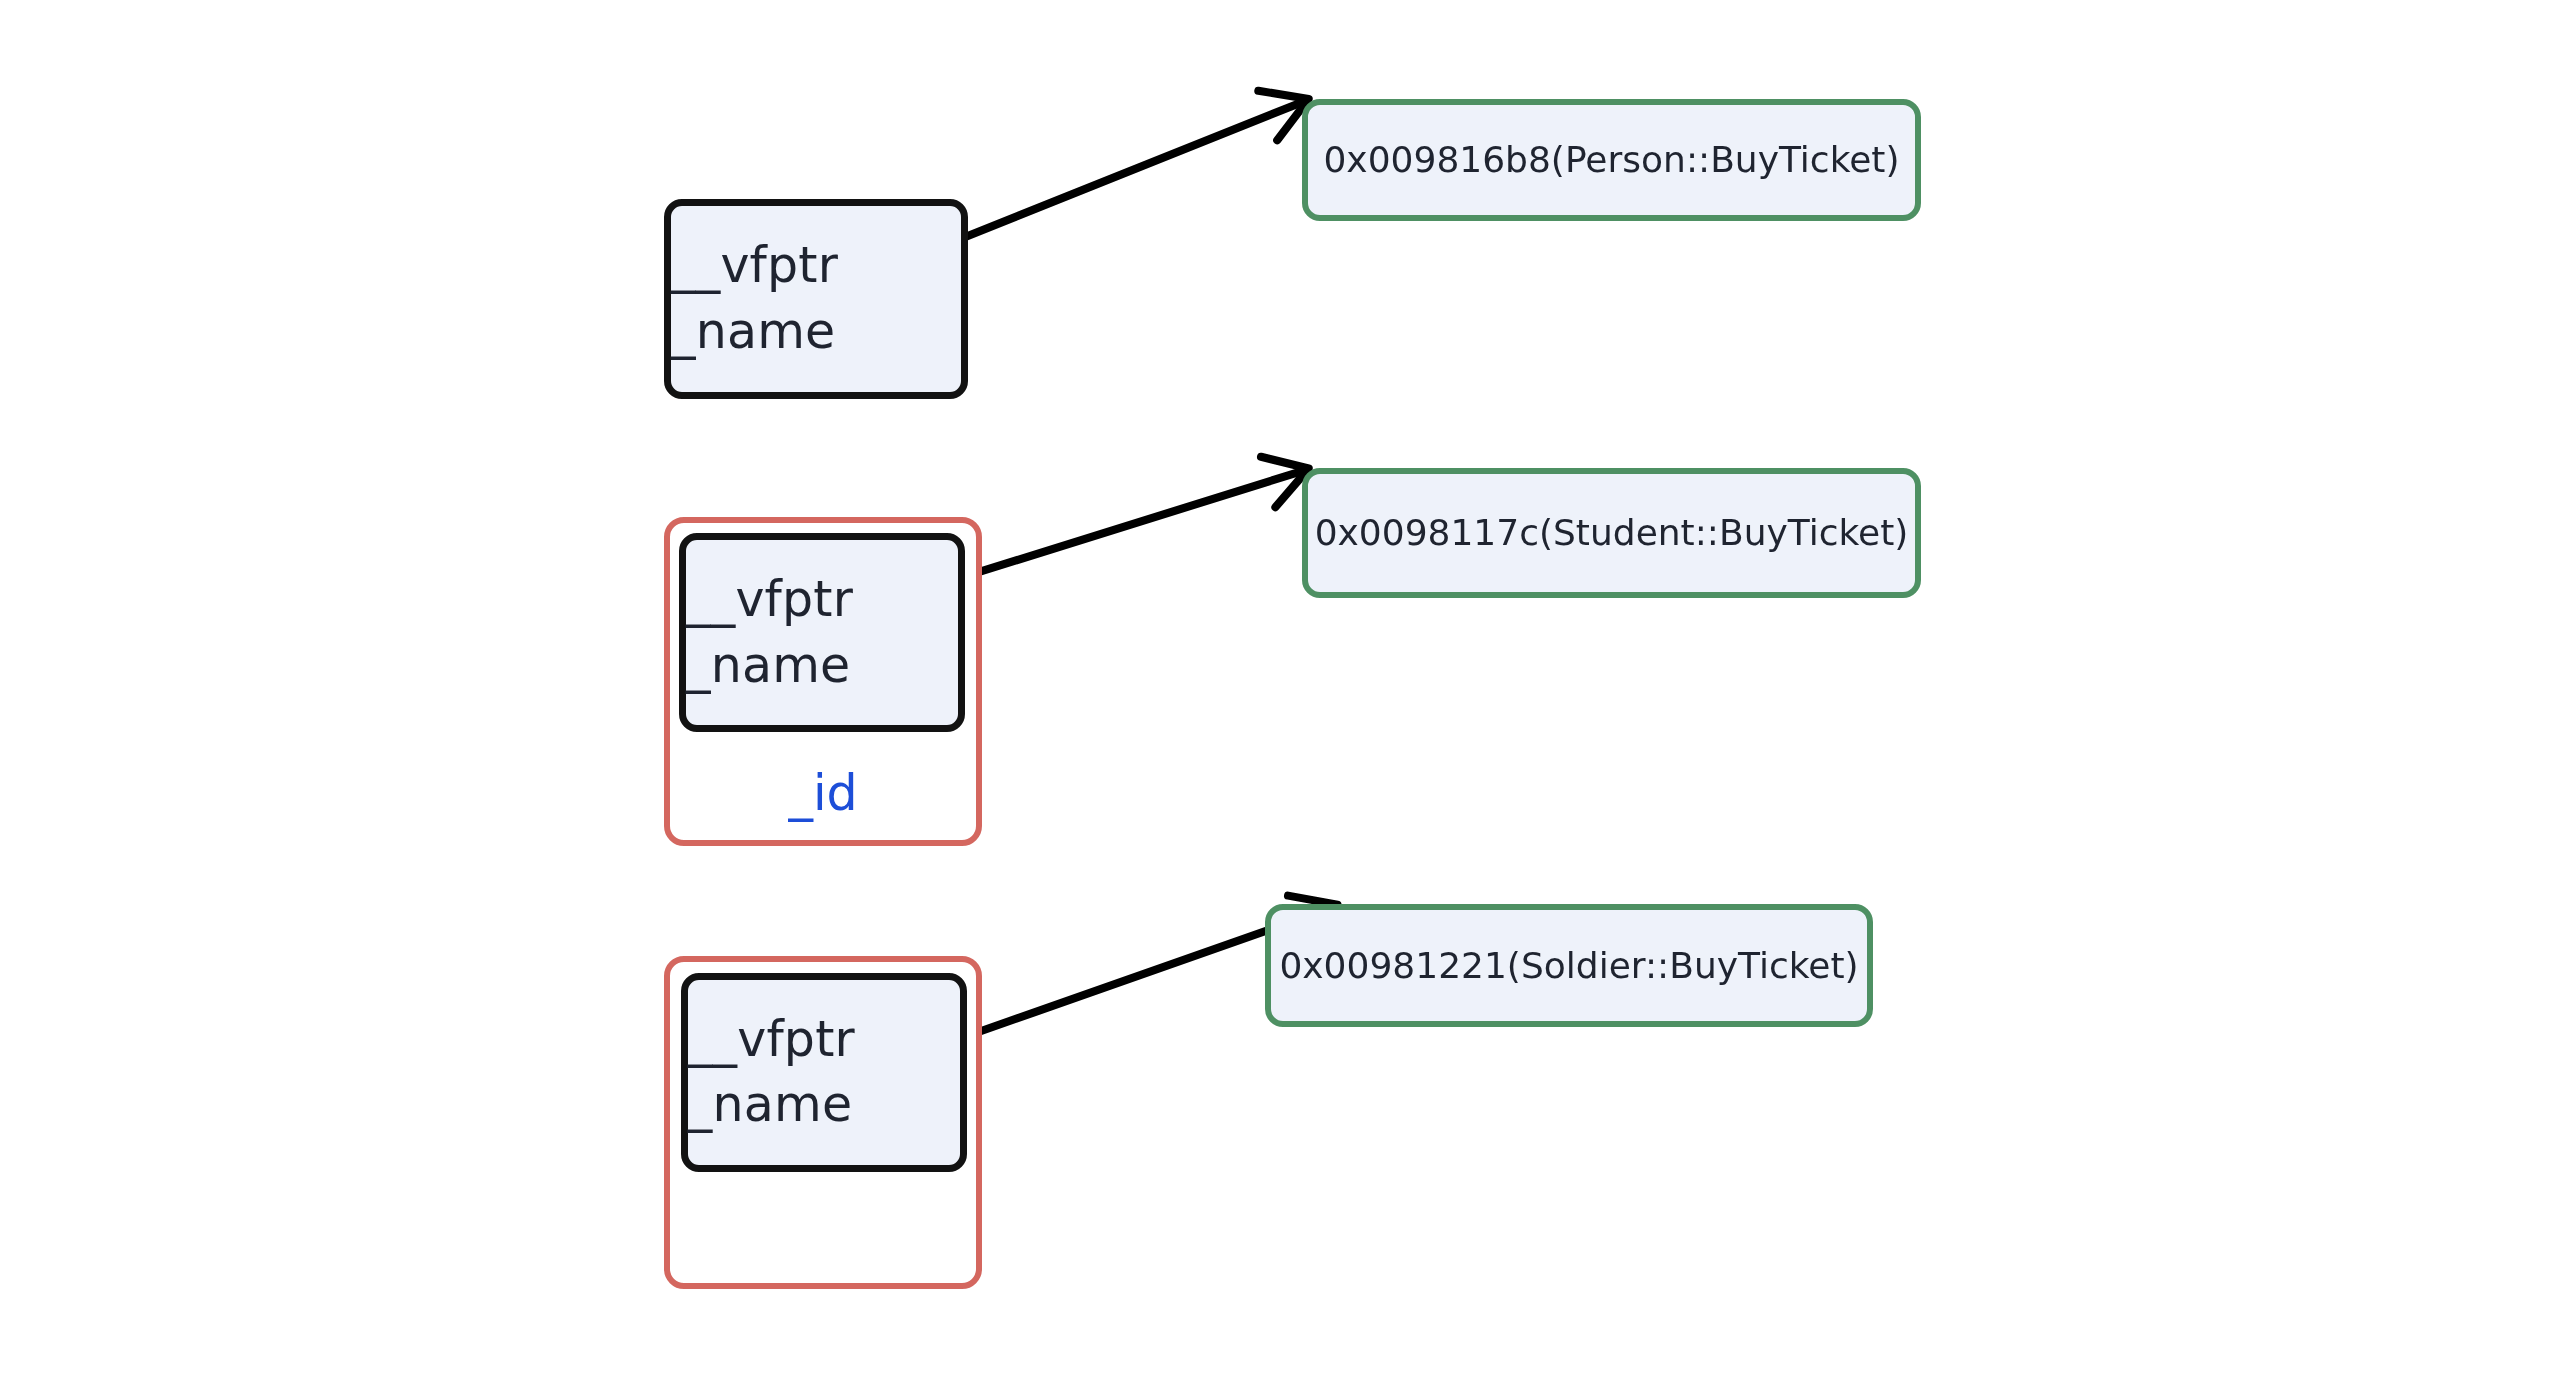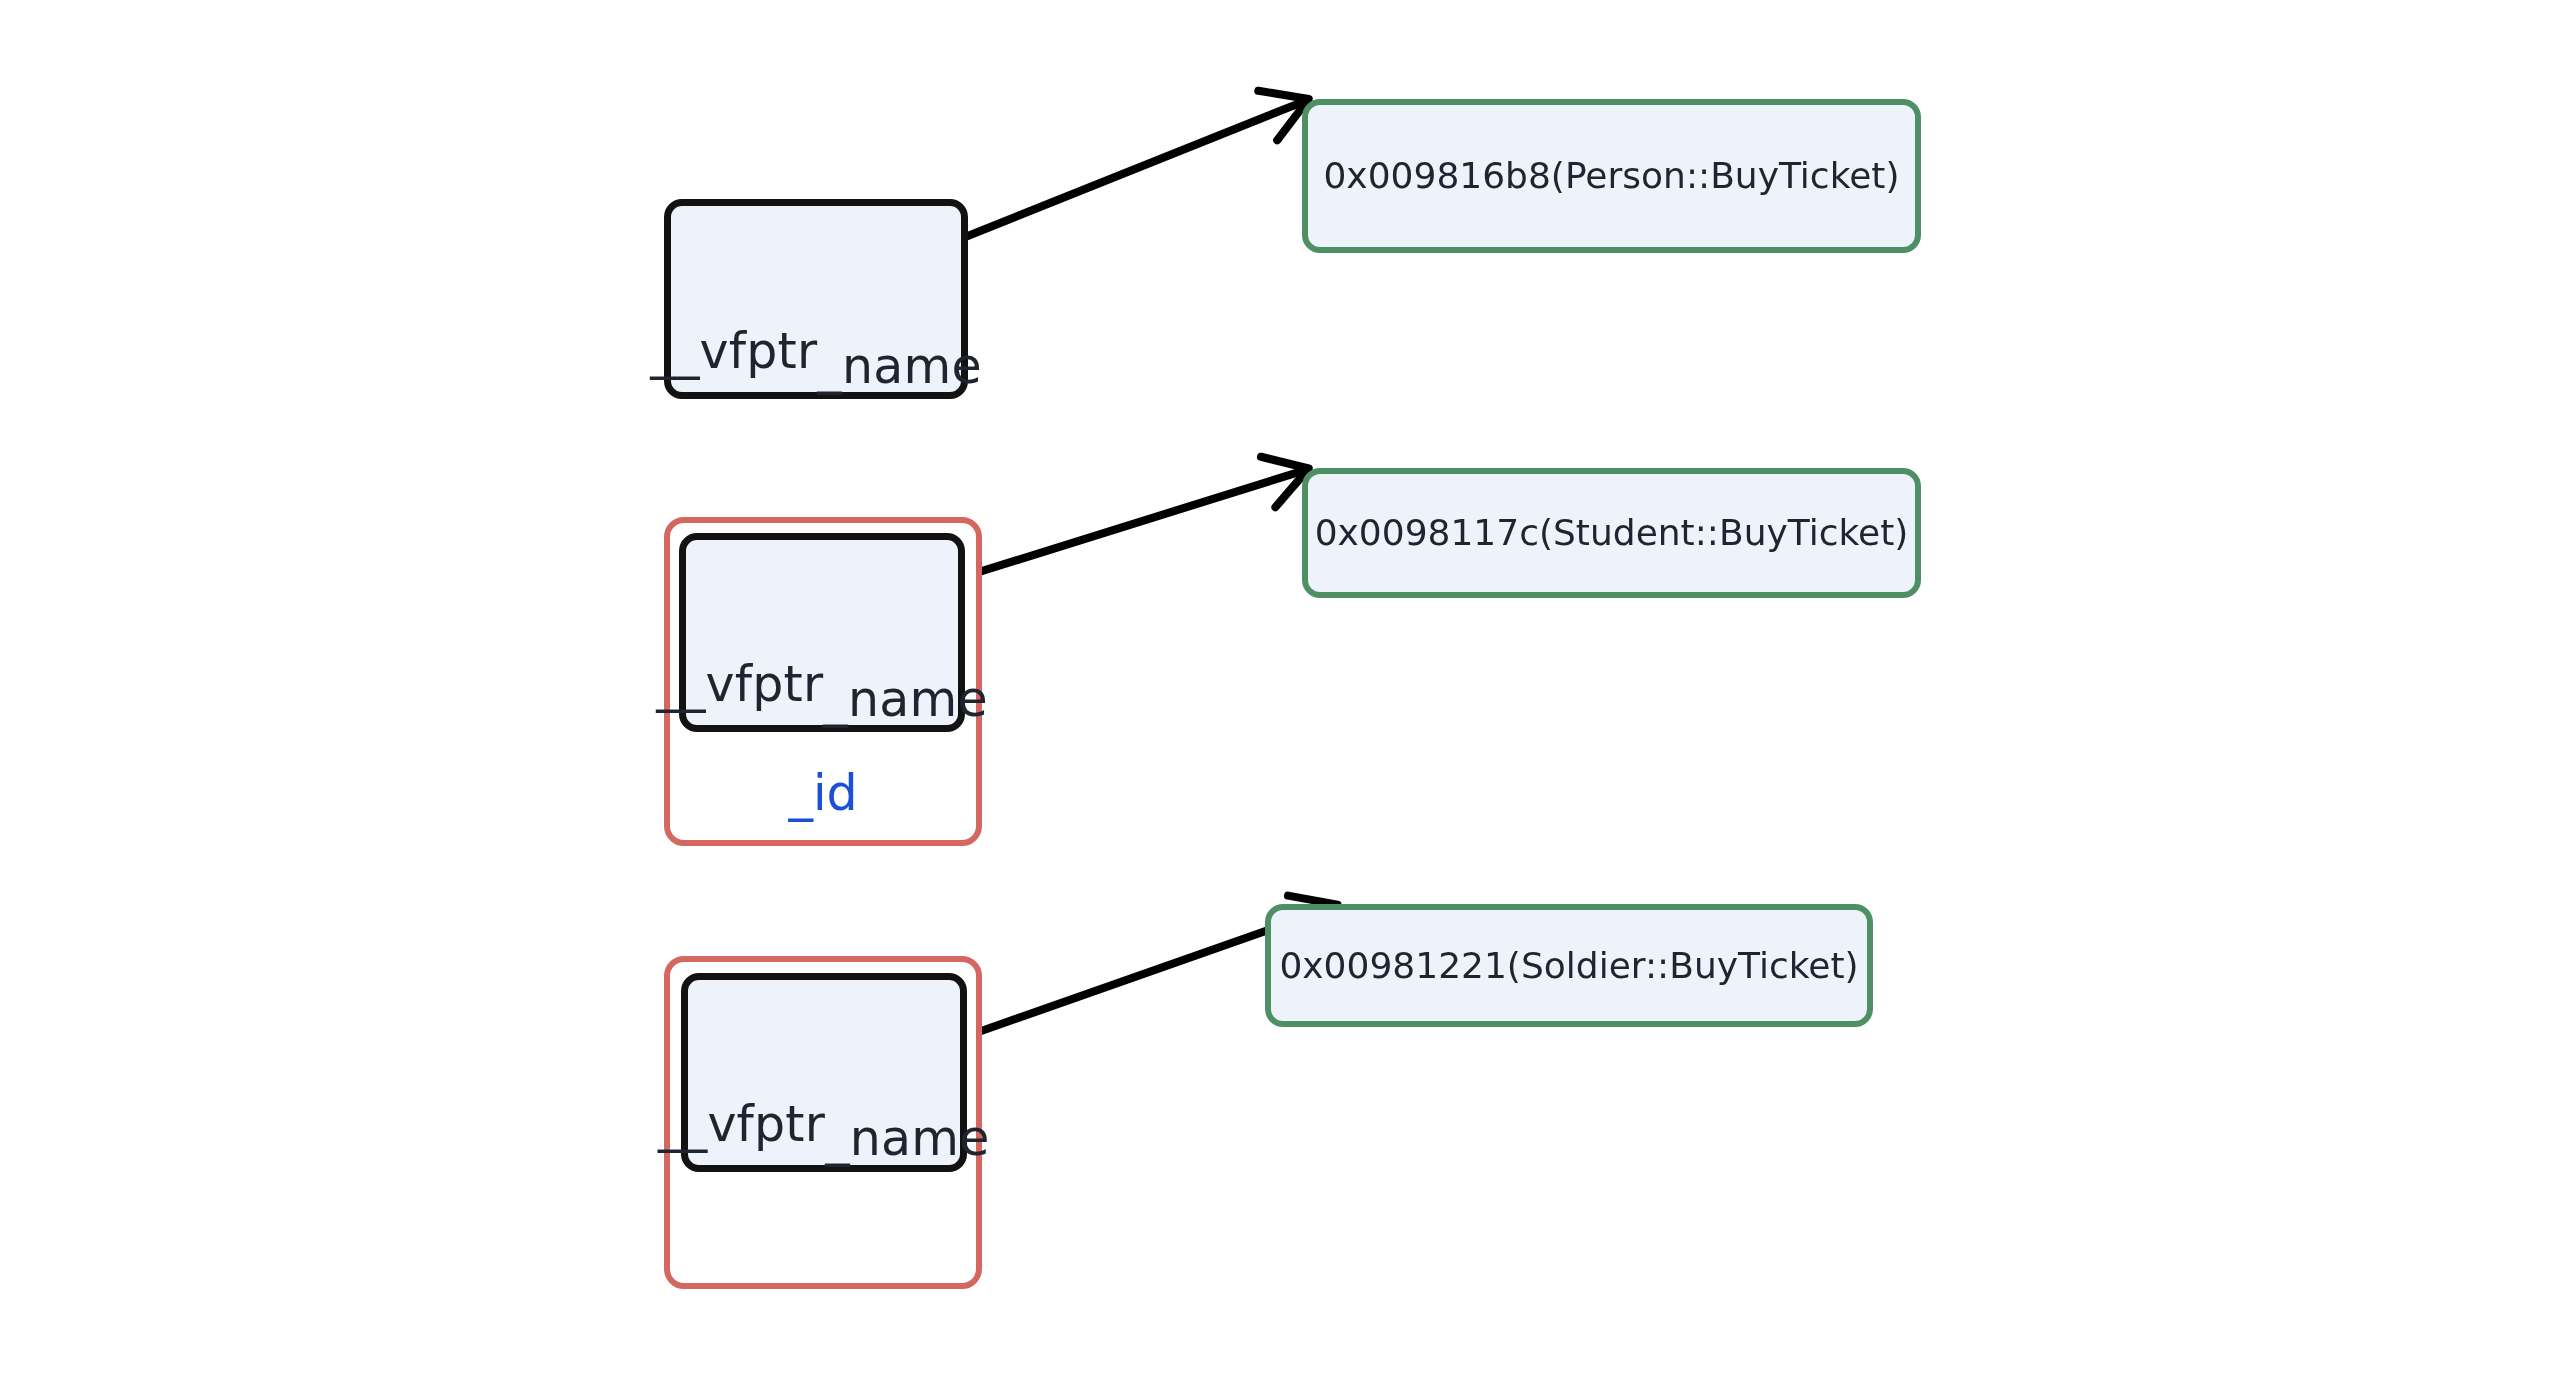--- a/index.html
+++ b/index.html
@@ -35,22 +35,22 @@
     border-radius: 20px;
     background: #ffffff;
   }
   .obj-inner {
     position: absolute;
     box-sizing: border-box;
     border: 7.2px solid #121212;
     border-radius: 18px;
     background: #eef2fa;
     display: flex;
-    flex-direction: row;
-    align-items: flex-end;
+    flex-direction: column;
+    align-items: flex-start;
     justify-content: center;
   }
   .field {
     color: #1f2430;
     font-size: 49px;
     line-height: 1.05;
     letter-spacing: 0.2px;
     white-space: nowrap;
   }
   .field.vfptr { margin-bottom: 14.4px; }
@@ -104,21 +104,21 @@
       <line x1="1030" y1="1168" x2="1476" y2="1011" stroke="#000000" stroke-width="9" stroke-linecap="round"></line>
       <polyline points="1432,996 1487,1006 1452,1050" fill="none" stroke="#000000" stroke-width="9" stroke-linecap="round" stroke-linejoin="round"></polyline>
     </g>
   </svg>
 
   <div class="obj-inner" style="left:664px; top:199px; width:304px; height:200px;">
     <div class="field vfptr">__vfptr</div>
     <div class="field">_name</div>
   </div>
 
-  <div class="vt-entry" style="left:1302px; top:99px; width:619px; height:154px;">
+  <div class="vt-entry" style="left:1302px; top:99px; width:619px; height:122px;">
     <span>0x009816b8(Person::BuyTicket)</span>
   </div>
 
   <div class="obj-outer" style="left:664px; top:517px; width:318px; height:329px;">
     <div class="obj-inner" style="left:9px; top:10px; width:286px; height:199px;">
       <div class="field vfptr">__vfptr</div>
       <div class="field">_name</div>
     </div>
     <div class="extra-field" style="top:245px;">_id</div>
   </div>

